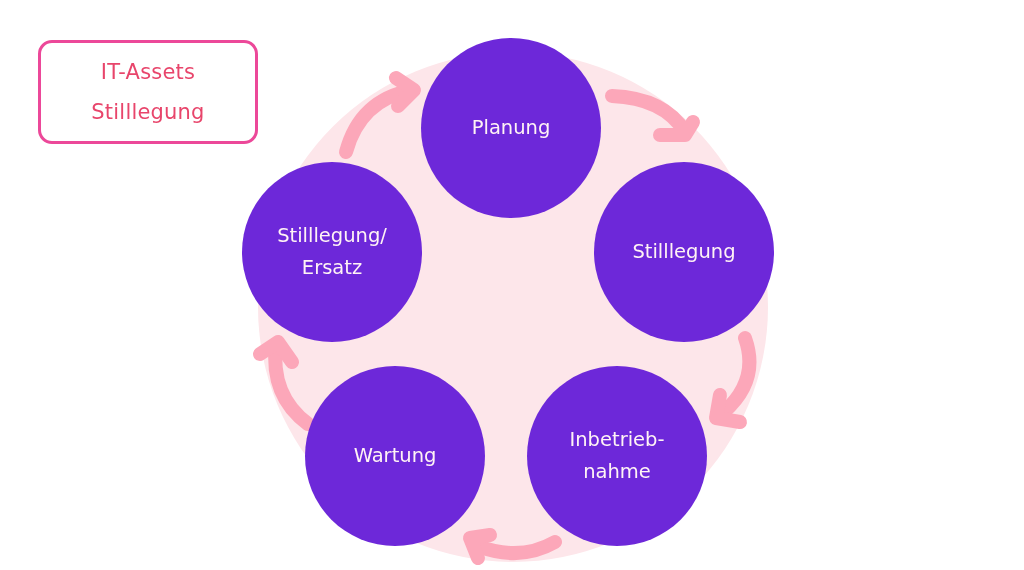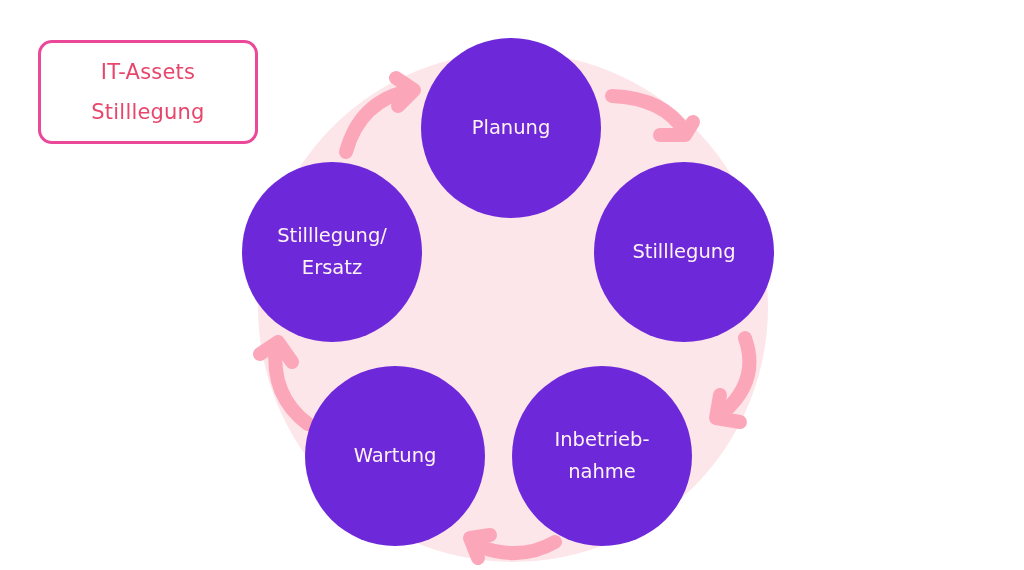--- a/index.html
+++ b/index.html
@@ -67,21 +67,21 @@
 </svg>
 
 <div class="node" style="left:421px; top:38px;">
   <span>Planung</span>
 </div>
 
 <div class="node" style="left:594px; top:162px;">
   <span>Stilllegung</span>
 </div>
 
-<div class="node" style="left:512px; top:366px;">
+<div class="node" style="left:527px; top:366px;">
   <span>Inbetrieb-</span>
   <span>nahme</span>
 </div>
 
 <div class="node" style="left:305px; top:366px;">
   <span>Wartung</span>
 </div>
 
 <div class="node" style="left:242px; top:162px;">
   <span>Stilllegung/</span>

